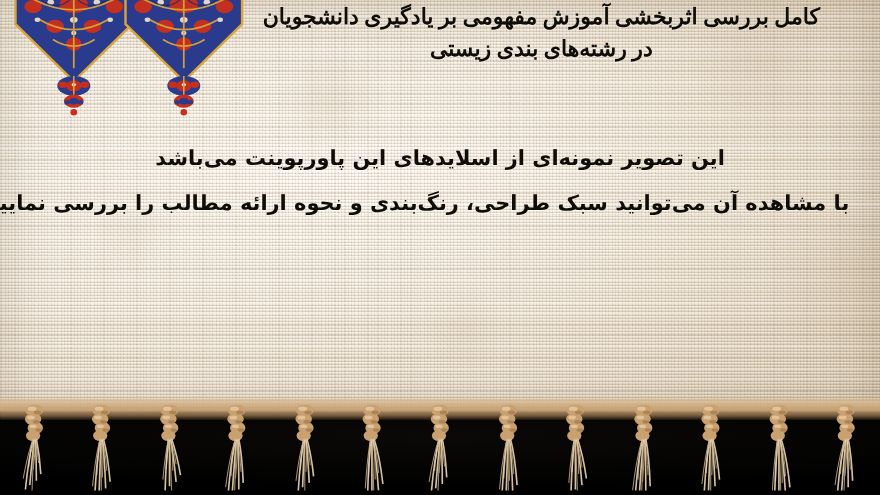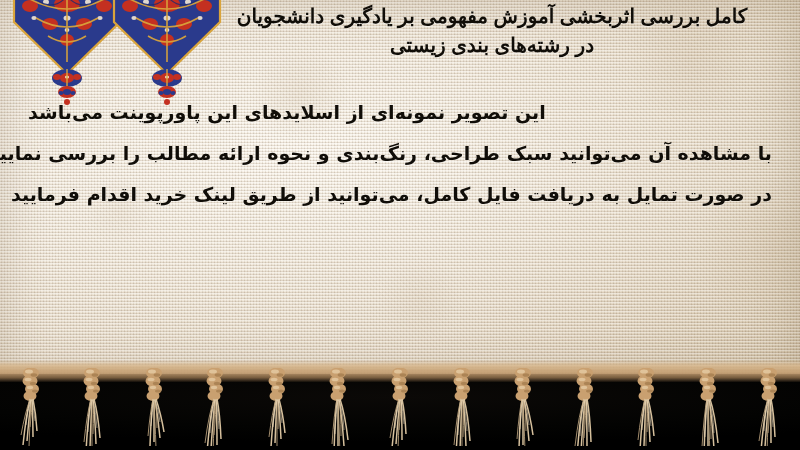--- a/index.html
+++ b/index.html
@@ -105,36 +105,36 @@
   
   .title-block {
     position: absolute;
     top: 2px;
     right: 28px;
     width: 560px;
     text-align: center;
     direction: rtl;
   }
   .title-line {
-    font-family: Liberation Sans, sans-serif;
+    font-family: Liberation Serif, serif;
     font-size: 20px;
     font-weight: 700;
     line-height: 1.45;
     color: #100d08;
     letter-spacing: 0px;
     text-shadow: 0 1px 0 rgba(255,255,255,0.35);
     white-space: nowrap;
   }
 
   .body-block {
     position: absolute;
-    top: 92px;
+    top: 124px;
     right: 28px;
     width: 744px;
-    text-align: left;
+    text-align: center;
     direction: rtl;
   }
   .body-line {
     font-family: "DejaVu Sans", sans-serif;
     font-size: 19px;
     font-weight: 700;
     line-height: 2.15;
     color: #100d08;
     text-shadow: 0 1px 0 rgba(255,255,255,0.30);
     white-space: nowrap;
@@ -336,21 +336,20 @@
   </div>
 
   <div class="title-block">
     <div class="title-line">کامل بررسی اثربخشی آموزش مفهومی بر یادگیری دانشجویان</div>
     <div class="title-line">در رشته‌های بندی زیستی</div>
   </div>
 
   <div class="body-block">
     <div class="body-line">این تصویر نمونه‌ای از اسلایدهای این پاورپوینت می‌باشد</div>
     <div class="body-line">با مشاهده آن می‌توانید سبک طراحی، رنگ‌بندی و نحوه ارائه مطالب را بررسی نمایید</div>
-    <div class="body-line">در صورت تمایل به دریافت فایل کامل، می‌توانید از طریق لینک خرید اقدام فرمایید</div>
   </div>
 
   <div class="fringe-zone">
     <div class="fringe-black"></div>
     <div class="cord-band"></div>
     <div id="tassels">
         <div class="tassel" style="left:14px;"><svg width="34" height="78" viewBox="0 0 34 78" xmlns="http://www.w3.org/2000/svg">
             <g fill="#c9a070">
               <ellipse cx="17" cy="5" rx="8" ry="5.5"></ellipse>
               <ellipse cx="16" cy="13" rx="7.5" ry="5.5"></ellipse>

